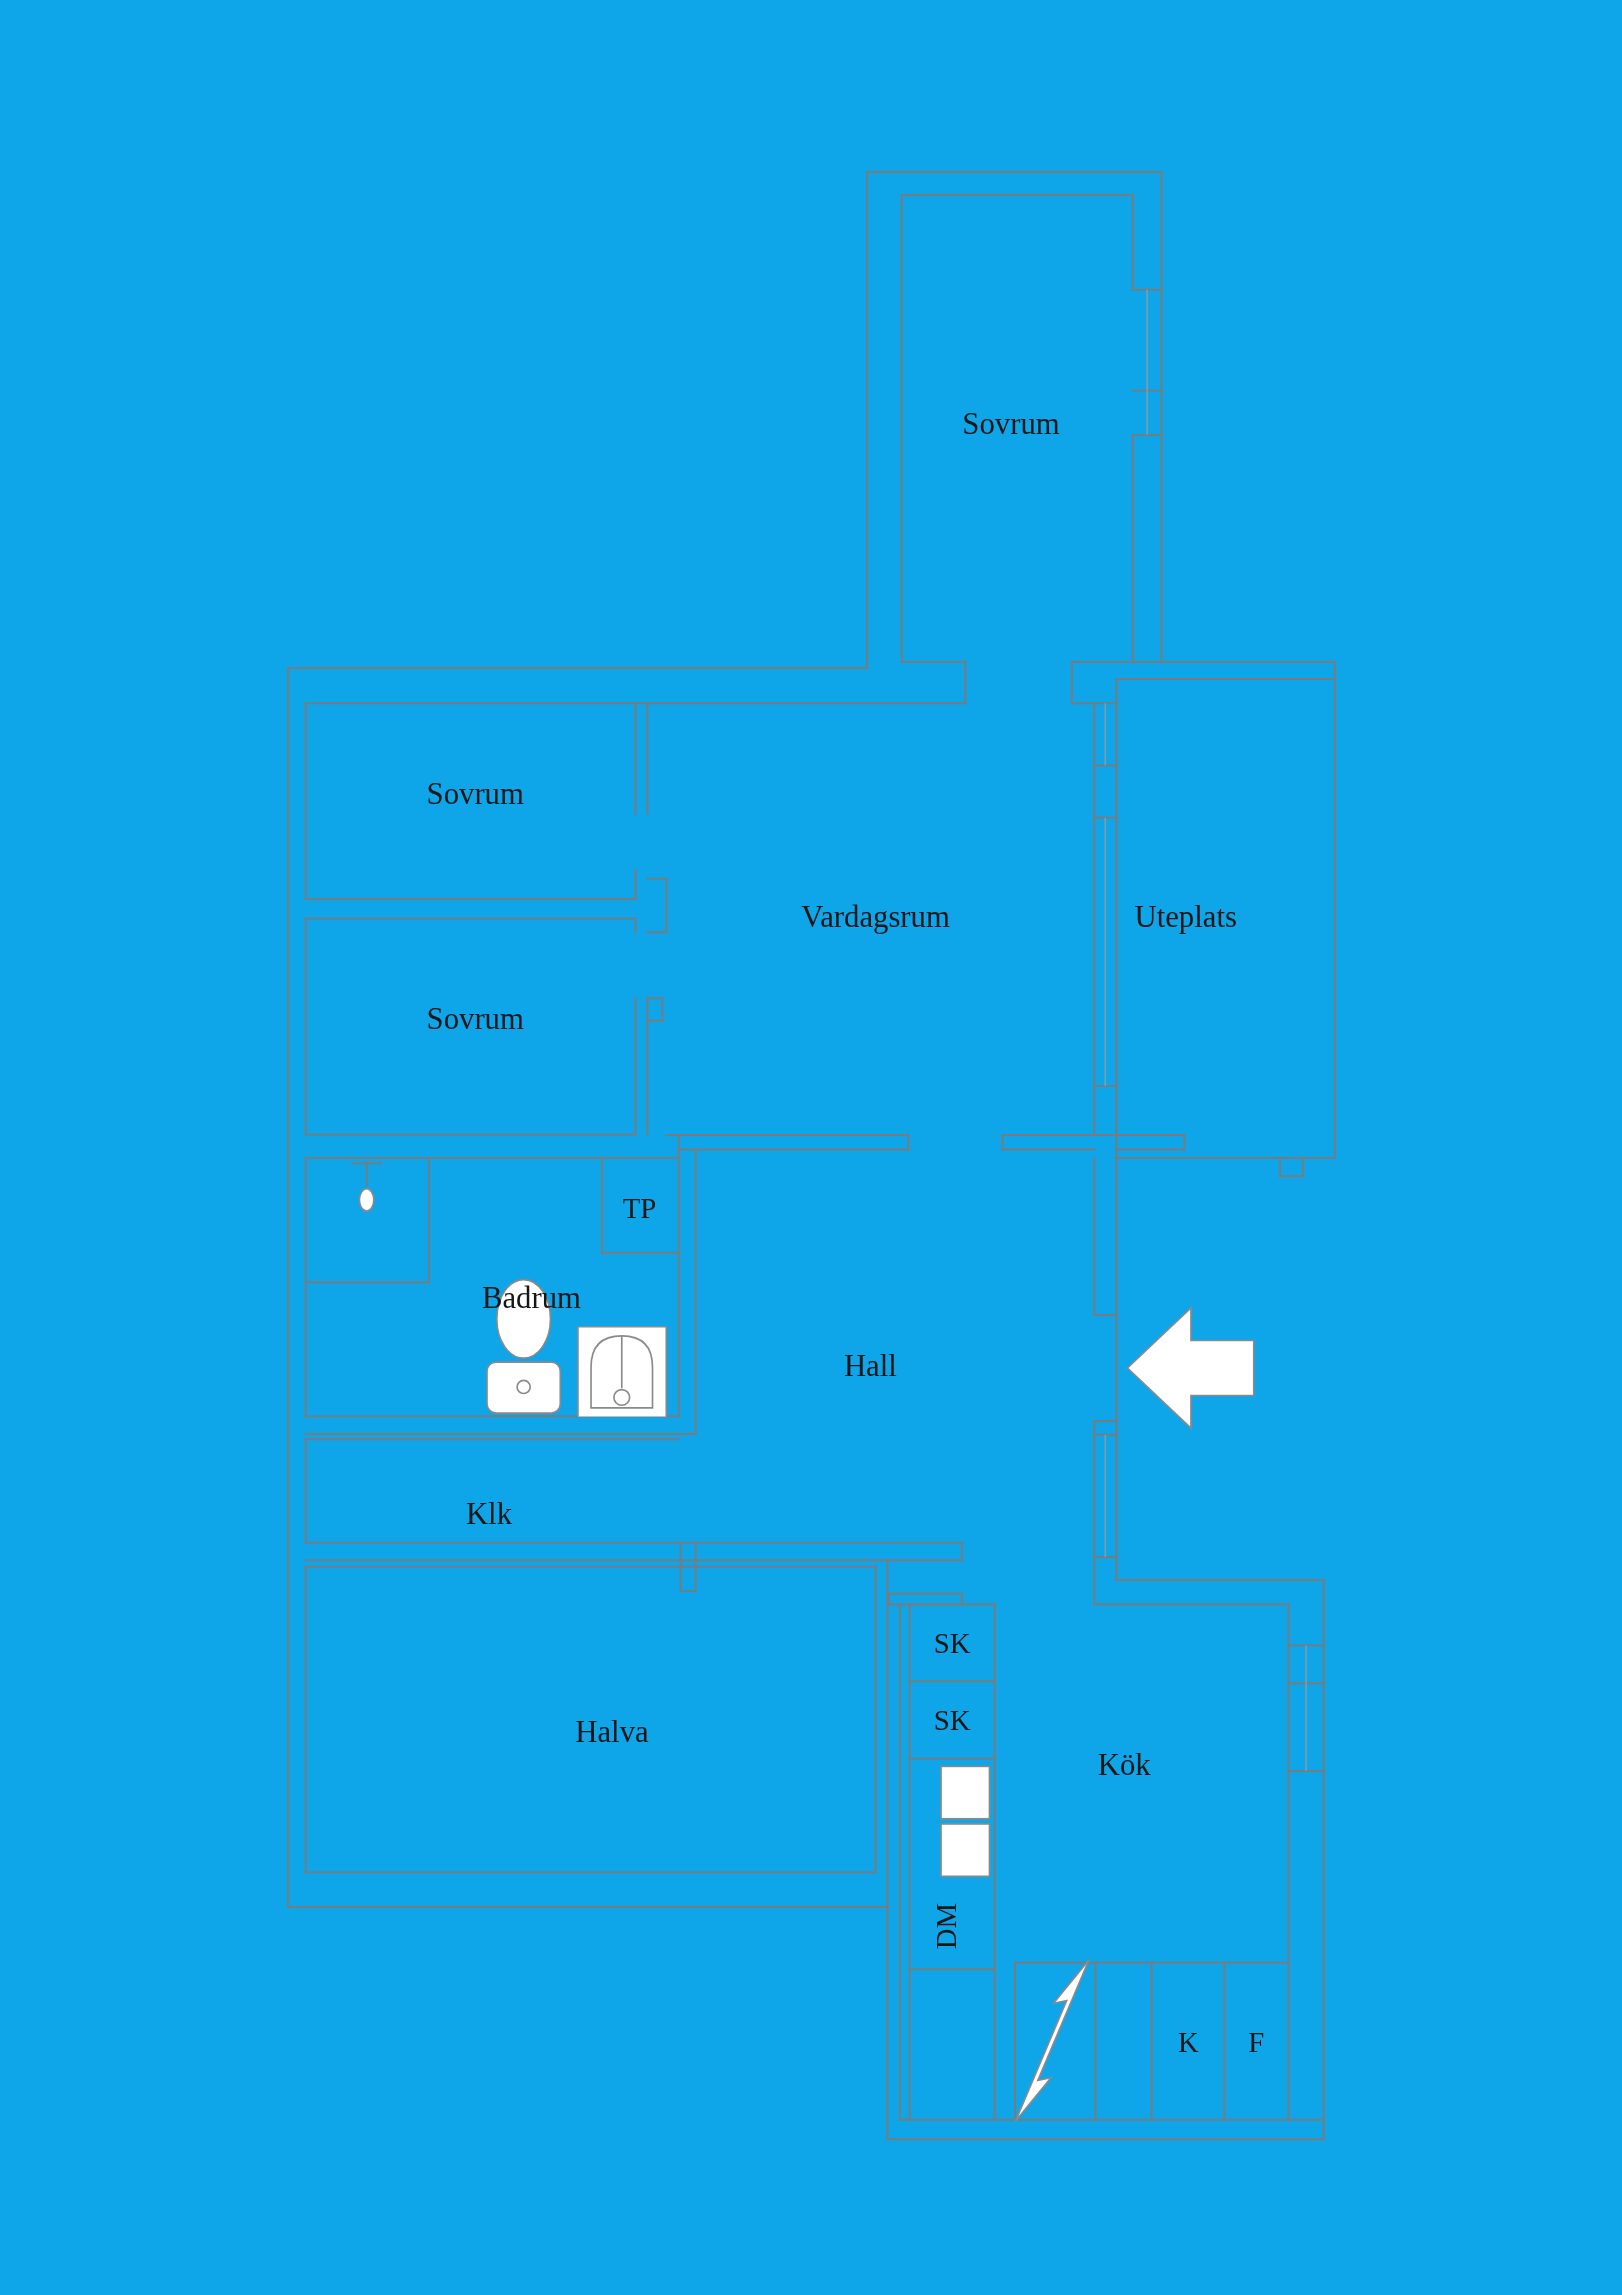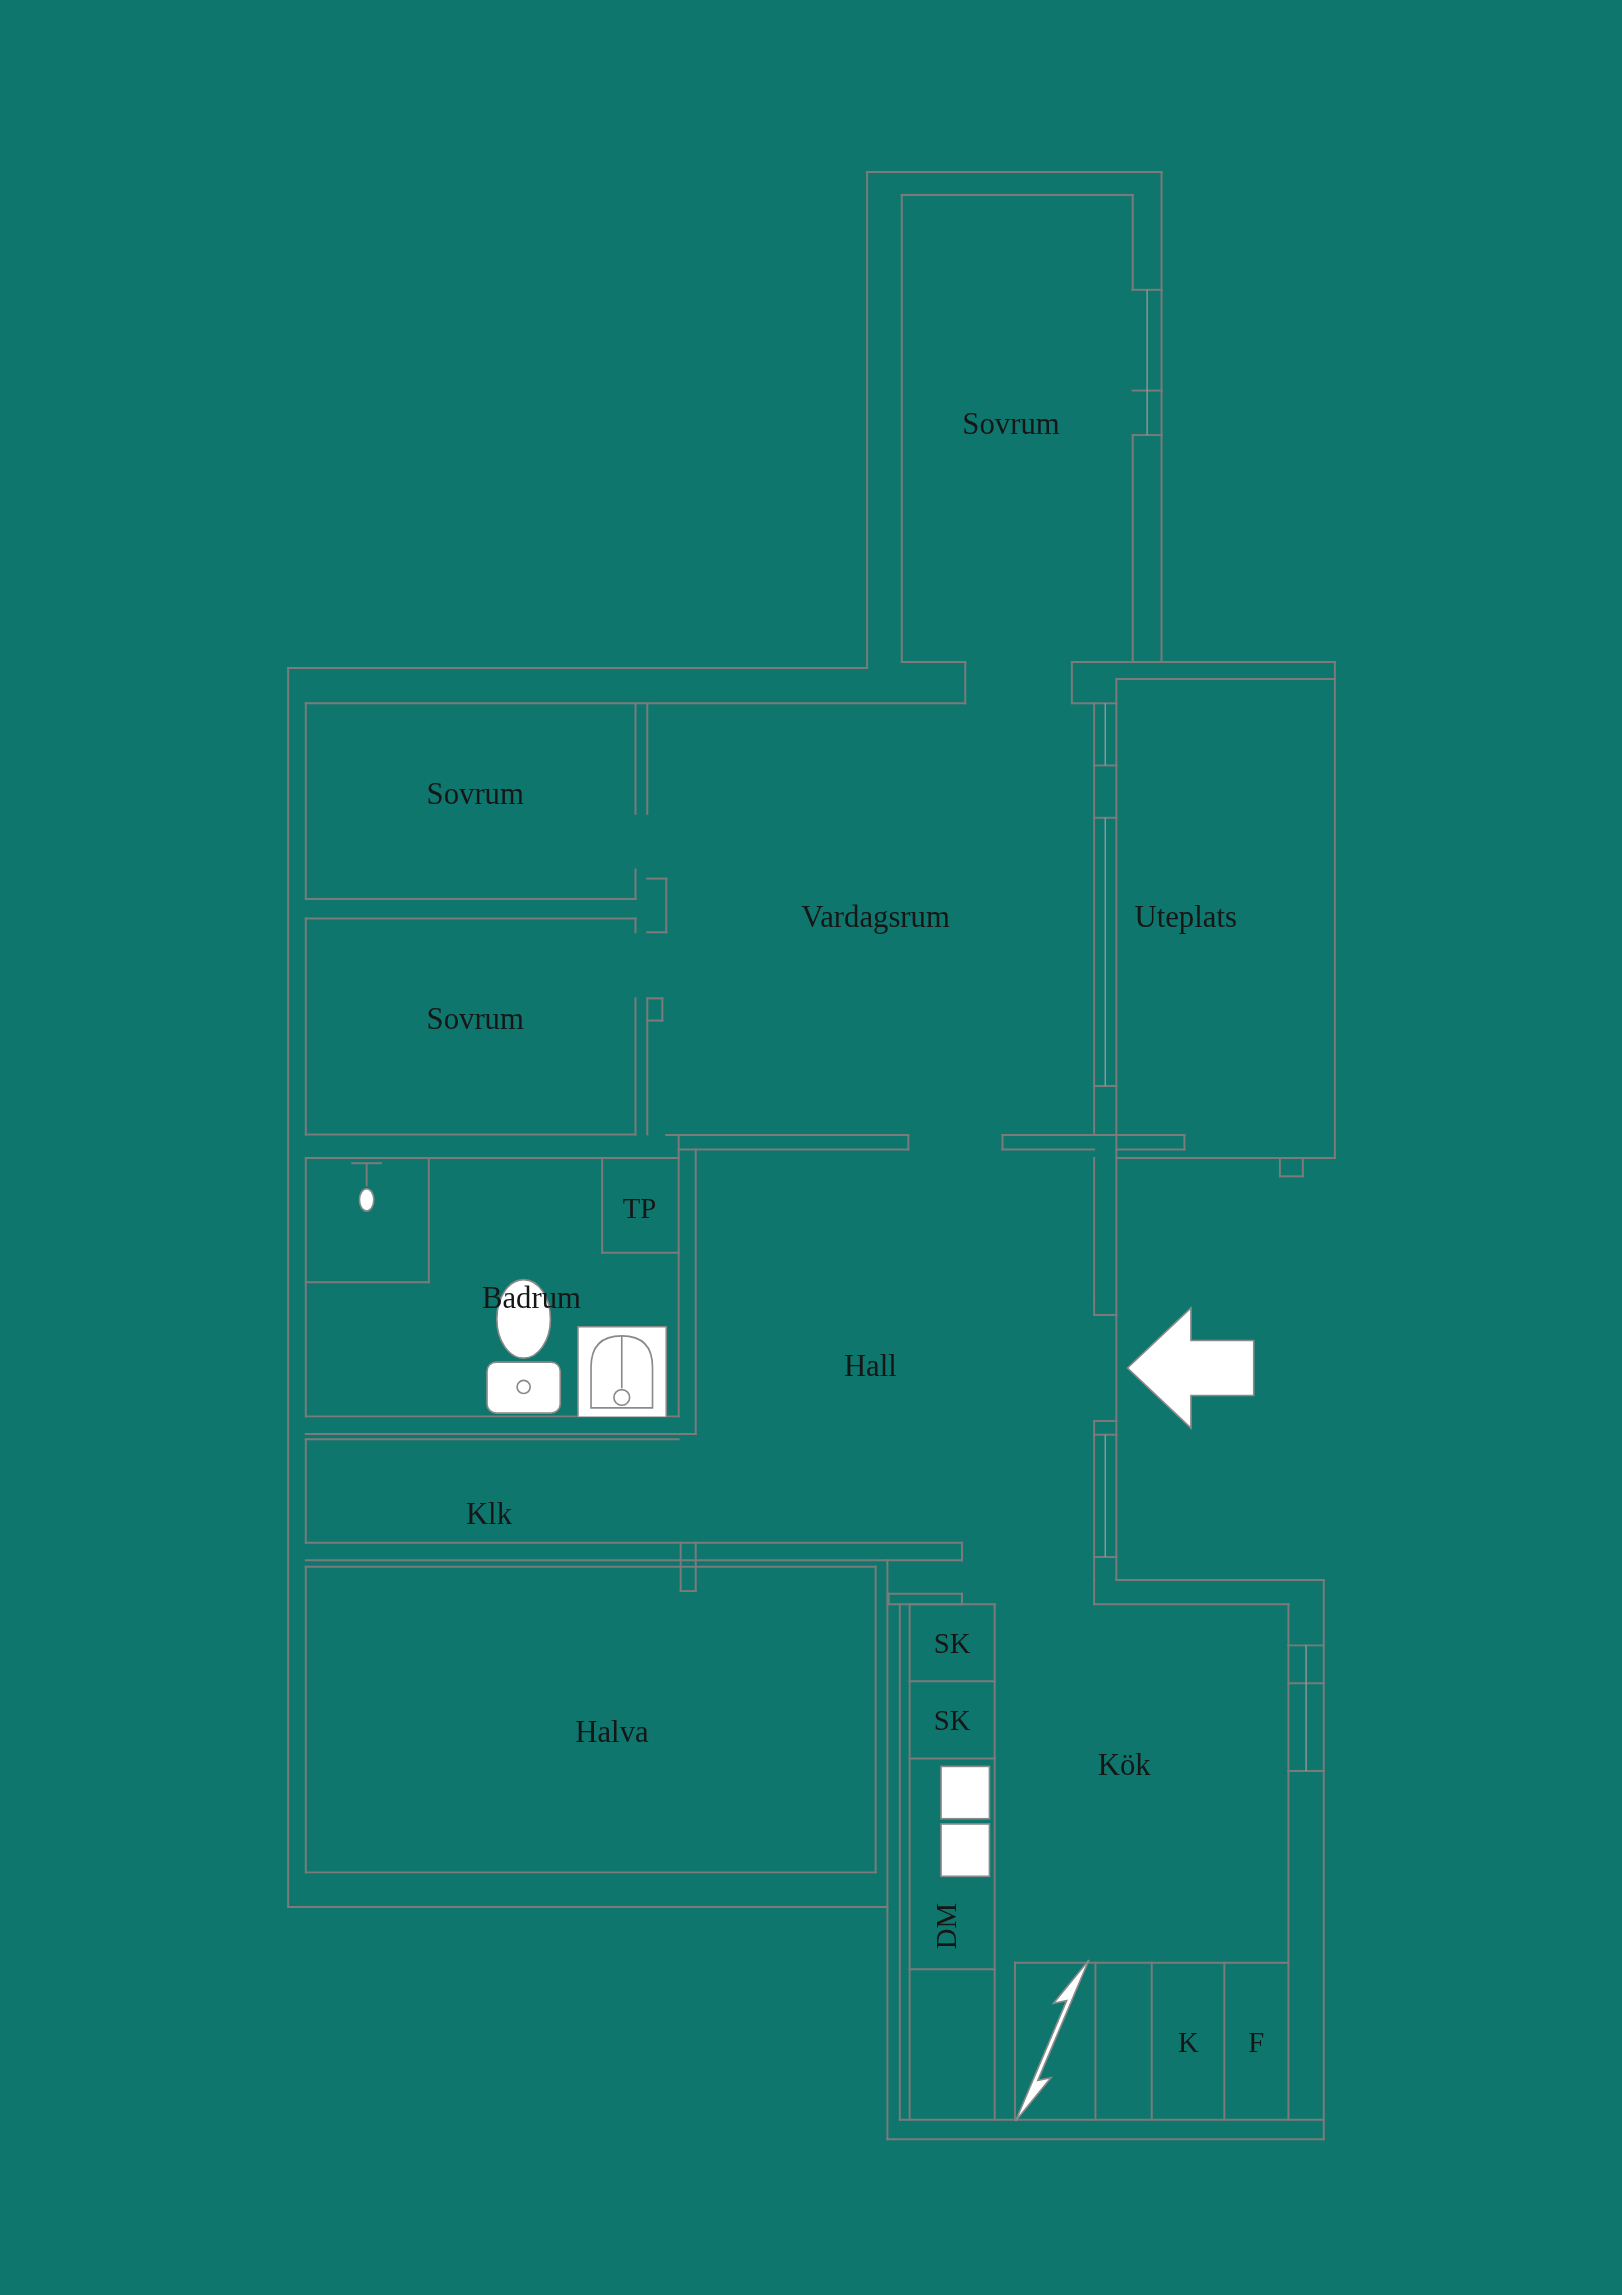--- a/index.html
+++ b/index.html
@@ -1,16 +1,16 @@
 <!DOCTYPE html>
 <html style="font-size:10.5px"><head>
 <meta charset="utf-8">
 <style>
   html,body{margin:0;padding:0;background:#ffffff;}
-  .page{position:relative;width:1623px;height:2295px;background:#0f766e;overflow:hidden;}
+  .page{position:relative;width:1623px;height:2295px;background:#0ea5e9;overflow:hidden;}
   svg{display:block;}
   .wall{stroke:#7b7b7b;stroke-width:3;fill:none;stroke-linecap:square;}
   .thin{stroke:#9a9a9a;stroke-width:2;fill:none;}
   .fixture{stroke:#8a8a8a;stroke-width:2.5;fill:#ffffff;}
   .room-label{font-family:"Liberation Serif","DejaVu Serif",serif;fill:#161616;text-anchor:middle;}
 </style>
 </head>
 <body>
 
 <div class="page">

